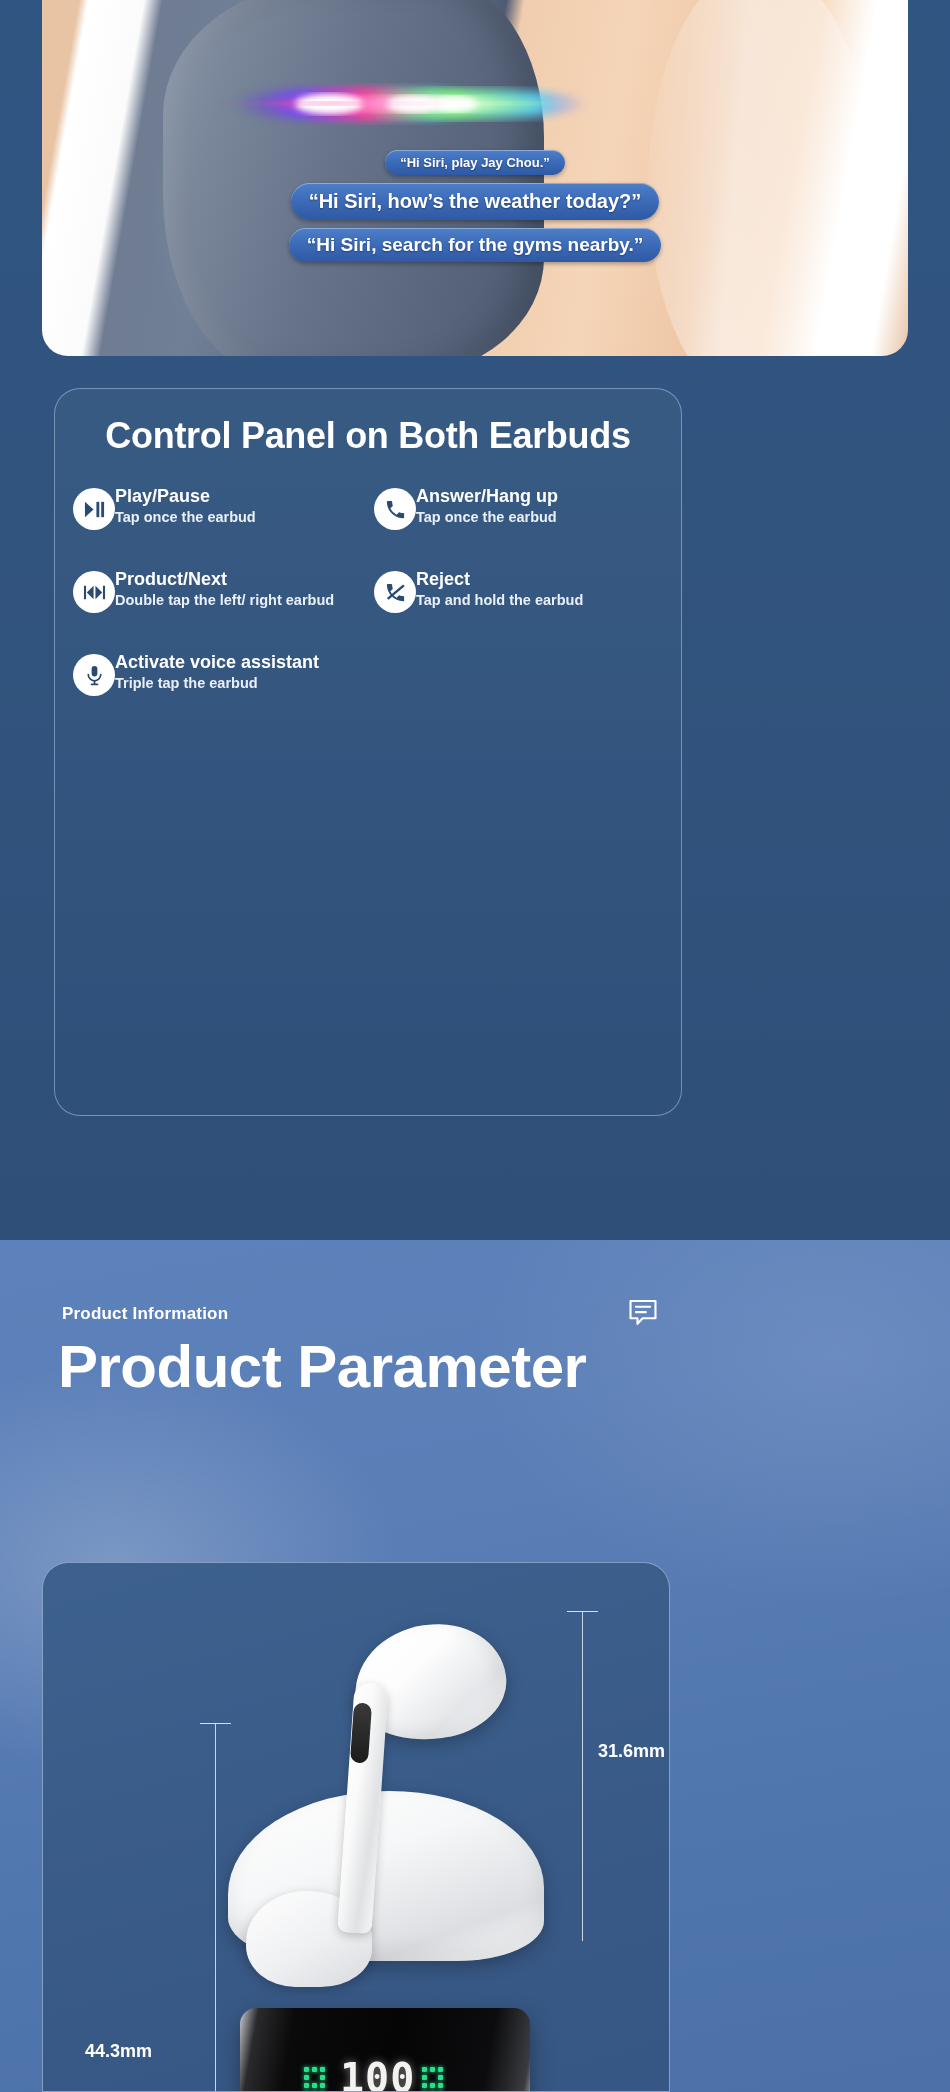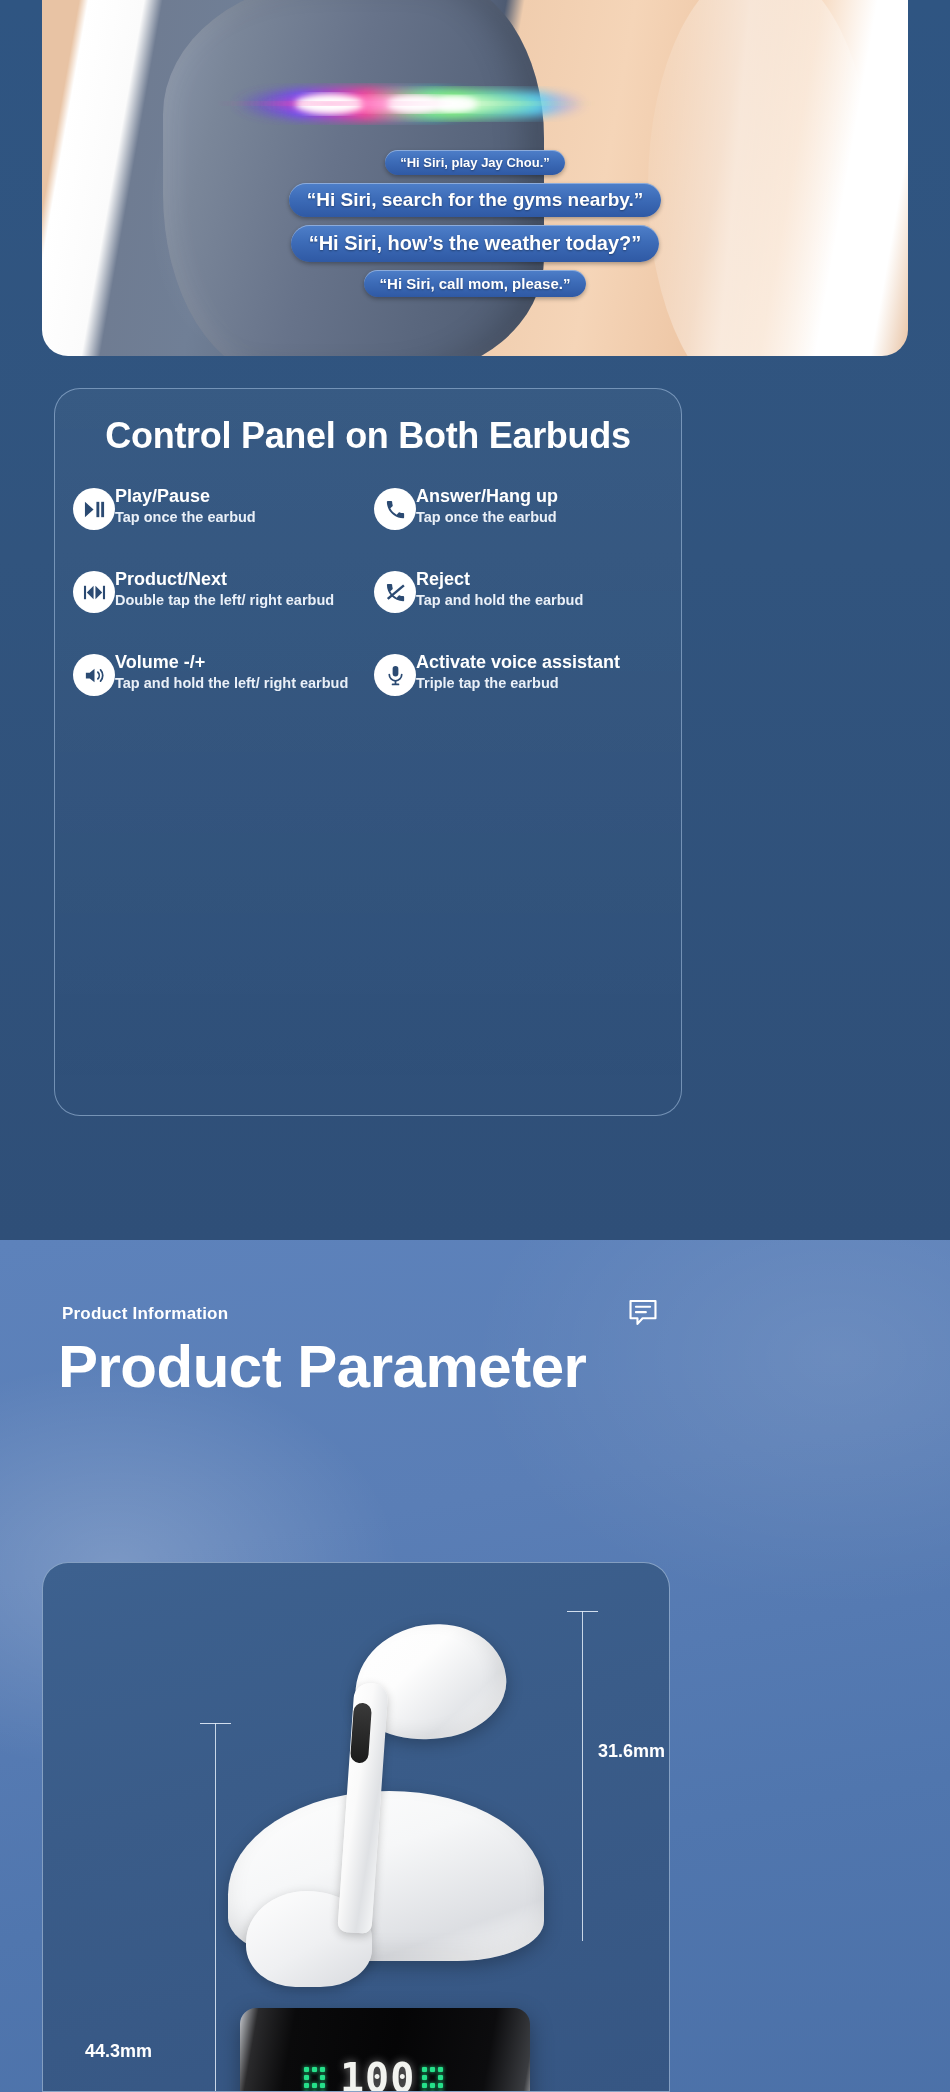--- a/index.html
+++ b/index.html
@@ -249,27 +249,24 @@
           <ellipse cx="240" cy="30" rx="20" ry="7" fill="#ffffff" filter="url(#blur2)"></ellipse>
           <rect x="0" y="28" width="380" height="3" fill="url(#gB)" filter="url(#blur2)" opacity=".8"></rect>
         </svg>
       </div>
 
       <div class="bubbles">
         <div class="bubble-row">
           <span class="bubble sm">“Hi Siri, play Jay Chou.”</span>
         </div>
         <div class="bubble-row">
+          <span class="bubble lg">“Hi Siri, how’s the weather today?”</span>
+        </div>
+        <div class="bubble-row">
           <span class="bubble md">“Hi Siri, search for the gyms nearby.”</span>
-        </div>
-        <div class="bubble-row">
-          <span class="bubble lg">“Hi Siri, how’s the weather today?”</span>
-        </div>
-        <div class="bubble-row">
-          <span class="bubble xs">“Hi Siri, call mom, please.”</span>
         </div>
       </div>
     </div>
 
     <div class="control-card">
       <h2 class="control-title">Control Panel on Both Earbuds</h2>
 
       <div class="feature-grid">
 
         <div class="feature">
@@ -319,33 +316,20 @@
                 <path d="M6.6 10.8c1.4 2.8 3.8 5.1 6.6 6.6l2.2-2.2c.3-.3.7-.4 1-.2 1.2.4 2.4.6 3.6.6.6 0 1 .4 1 1V20c0 .6-.4 1-1 1C10.6 21 3 13.4 3 4c0-.6.4-1 1-1h3.5c.6 0 1 .4 1 1 0 1.3.2 2.5.6 3.6.1.3 0 .7-.2 1l-2.3 2.2z"></path>
                 <rect x="1.5" y="10.6" width="22" height="2.6" transform="rotate(-40 12 12)"></rect>
               </svg>
           </div>
           <div class="f-text">
             <div class="f-title">Reject</div>
             <div class="f-sub">Tap and hold the earbud</div>
           </div>
         </div>
 
-        <div class="feature">
-          <div class="f-icon">
-            <svg viewBox="0 0 24 24">
-                <path d="M3 9v6h4l5 4V5L7 9H3z"></path>
-                <path d="M15.5 8.5a5 5 0 010 7" stroke="#2b4a72" stroke-width="1.8" fill="none" stroke-linecap="round"></path>
-                <path d="M18.3 6.2a8.5 8.5 0 010 11.6" stroke="#2b4a72" stroke-width="1.8" fill="none" stroke-linecap="round"></path>
-              </svg>
-          </div>
-          <div class="f-text">
-            <div class="f-title">Volume -/+</div>
-            <div class="f-sub">Tap and hold the left/ right earbud</div>
-          </div>
-        </div>
 
         <div class="feature">
           <div class="f-icon">
             <svg viewBox="0 0 24 24">
                 <rect x="9" y="2" width="6" height="11" rx="3"></rect>
                 <path d="M5.5 11a6.5 6.5 0 0013 0" stroke="#2b4a72" stroke-width="1.8" fill="none" stroke-linecap="round"></path>
                 <rect x="11.1" y="17" width="1.8" height="4"></rect>
                 <rect x="8" y="20.4" width="8" height="1.8" rx=".9"></rect>
               </svg>
           </div>

